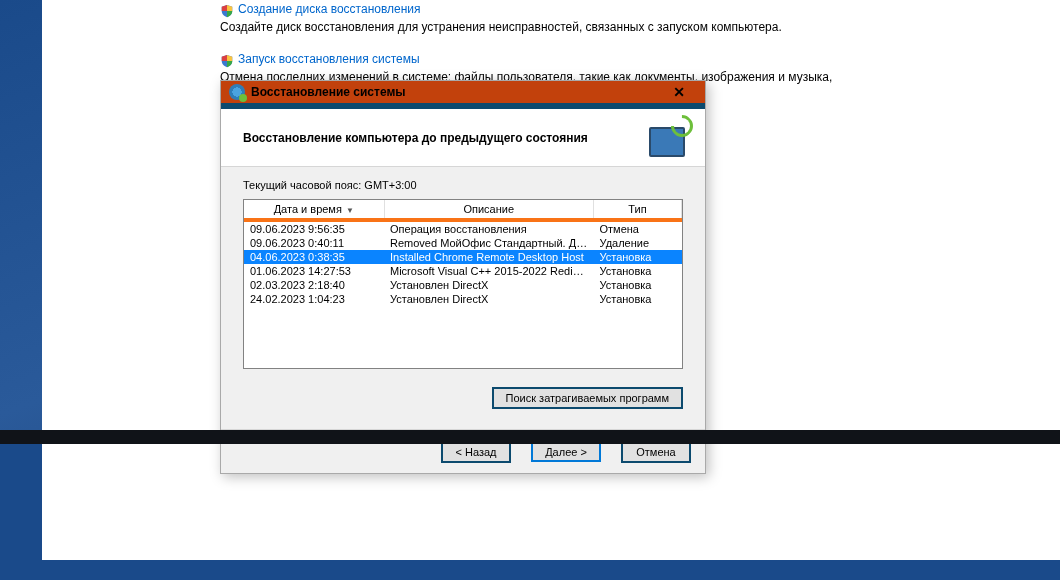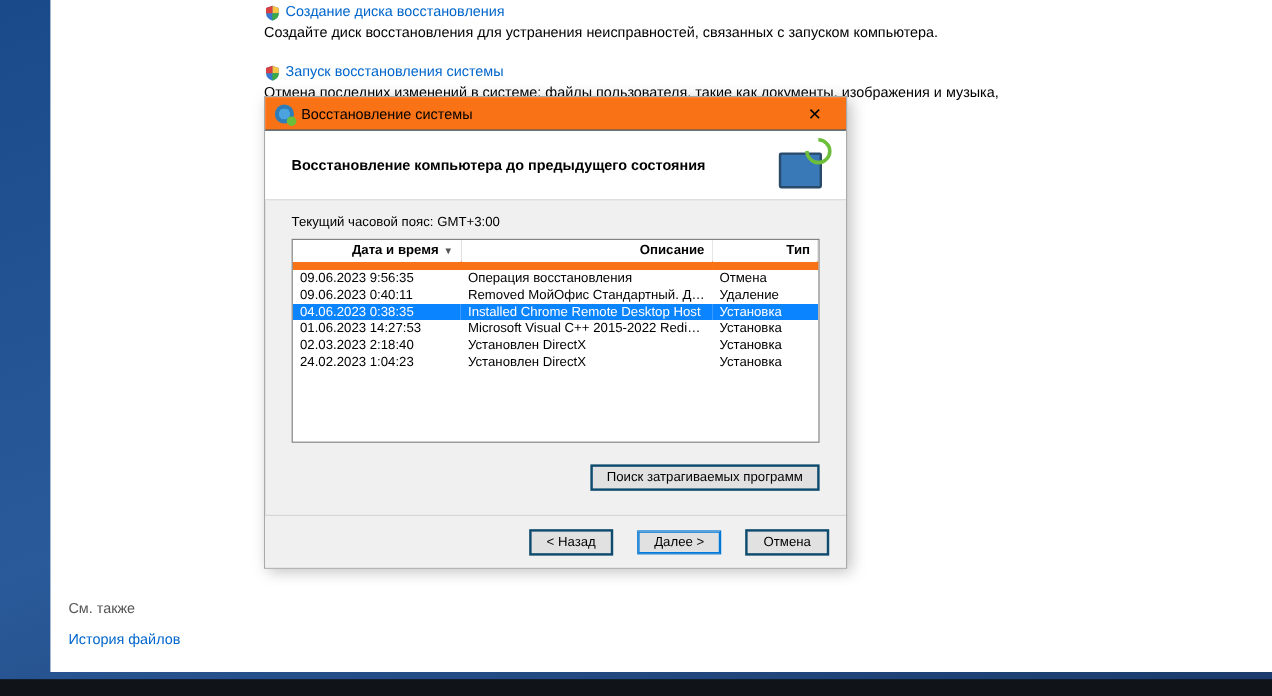--- a/index.html
+++ b/index.html
@@ -5,21 +5,21 @@
   * { box-sizing: border-box; }
   html, body {
     margin: 0; padding: 0;
     width: 1060px; height: 580px;
     font-family: "Segoe UI", Tahoma, sans-serif;
     overflow: hidden;
     background: #1a4a8a;
   }
   .desktop {
     position: relative;
-    width: 1060px; height: 580px;
+    width: 1060px; height: 444px;
     background: linear-gradient(160deg, #1a4a8a 0%, #2a5a9a 50%, #1a3a6a 100%);
   }
 
   
   .controlpanel {
     position: absolute;
     left: 42px; top: 0;
     width: 1018px; height: 560px;
     background: #ffffff;
   }
@@ -70,26 +70,27 @@
     position: absolute;
     left: 220px; top: 80px;
     width: 486px; height: 394px;
     background: #f0f0f0;
     border: 1px solid #a9a9a9;
     box-shadow: 3px 3px 12px rgba(0,0,0,0.25);
     display: flex; flex-direction: column;
   }
   .wiz-titlebar {
     height: 28px;
-    background: #f97316;
+    background: #c2410c;
     display: flex; align-items: center;
     padding: 0 6px 0 8px;
     font-size: 12px;
     color: #000;
-    border-bottom: 1px solid #0c4a6e;
+    border-bottom: 6px solid #0c4a6e;
+    font-weight: bold;
   }
   .wiz-sysicon {
     width: 16px; height: 16px; margin-right: 6px;
     background: radial-gradient(circle at 50% 50%, #4aa3df 0 40%, #2e7db8 41% 100%);
     border-radius: 50%;
     position: relative;
   }
   .wiz-sysicon::after {
     content: ''; position: absolute; right: -2px; bottom: -2px;
     width: 8px; height: 8px; border-radius: 50%;
@@ -144,25 +145,25 @@
     background: #ffffff;
     flex: none;
     height: 170px;
     overflow: hidden;
   }
   table.rp {
     width: 100%; border-collapse: collapse; font-size: 11px;
     table-layout: fixed;
   }
   table.rp th {
-    text-align: right; font-weight: bold;
+    text-align: center; font-weight: normal;
     padding: 3px 6px;
     background: #ffffff;
     border-right: 1px solid #e0e0e0;
-    border-bottom: 7px solid #f97316;
+    border-bottom: 4px solid #f97316;
     position: relative;
     cursor: pointer;
   }
   table.rp th .sort {
     font-size: 8px; margin-left: 4px; color: #555;
   }
   table.rp td {
     padding: 1px 6px;
     white-space: nowrap; overflow: hidden; text-overflow: ellipsis;
   }
@@ -224,24 +225,20 @@
               <path d="M8 1 L14 3 V8 L8 8 Z" fill="#f9c440"></path>
               <path d="M8 8 L14 8 C14 12 11 14 8 15 Z" fill="#39a845"></path>
               <path d="M2 3 L8 1 V8 L2 8 Z" fill="#db4040"></path>
             </svg>
         </span>
         <span class="cp-link">Запуск восстановления системы</span>
       </div>
       <div class="cp-desc">Отмена последних изменений в системе; файлы пользователя, такие как документы, изображения и музыка, остаются без изменений.</div>
     </div>
 
-    <div class="cp-footer">
-      <div class="cp-footer-title">См. также</div>
-      <div class="cp-footer-link">История файлов</div>
-    </div>
   </div>
 
 
   <div class="wizard">
     <div class="wiz-titlebar">
       <span class="wiz-sysicon"></span>
       <span>Восстановление системы</span>
       <span class="spacer"></span>
       <span class="wiz-close">
         <span>✕</span>

